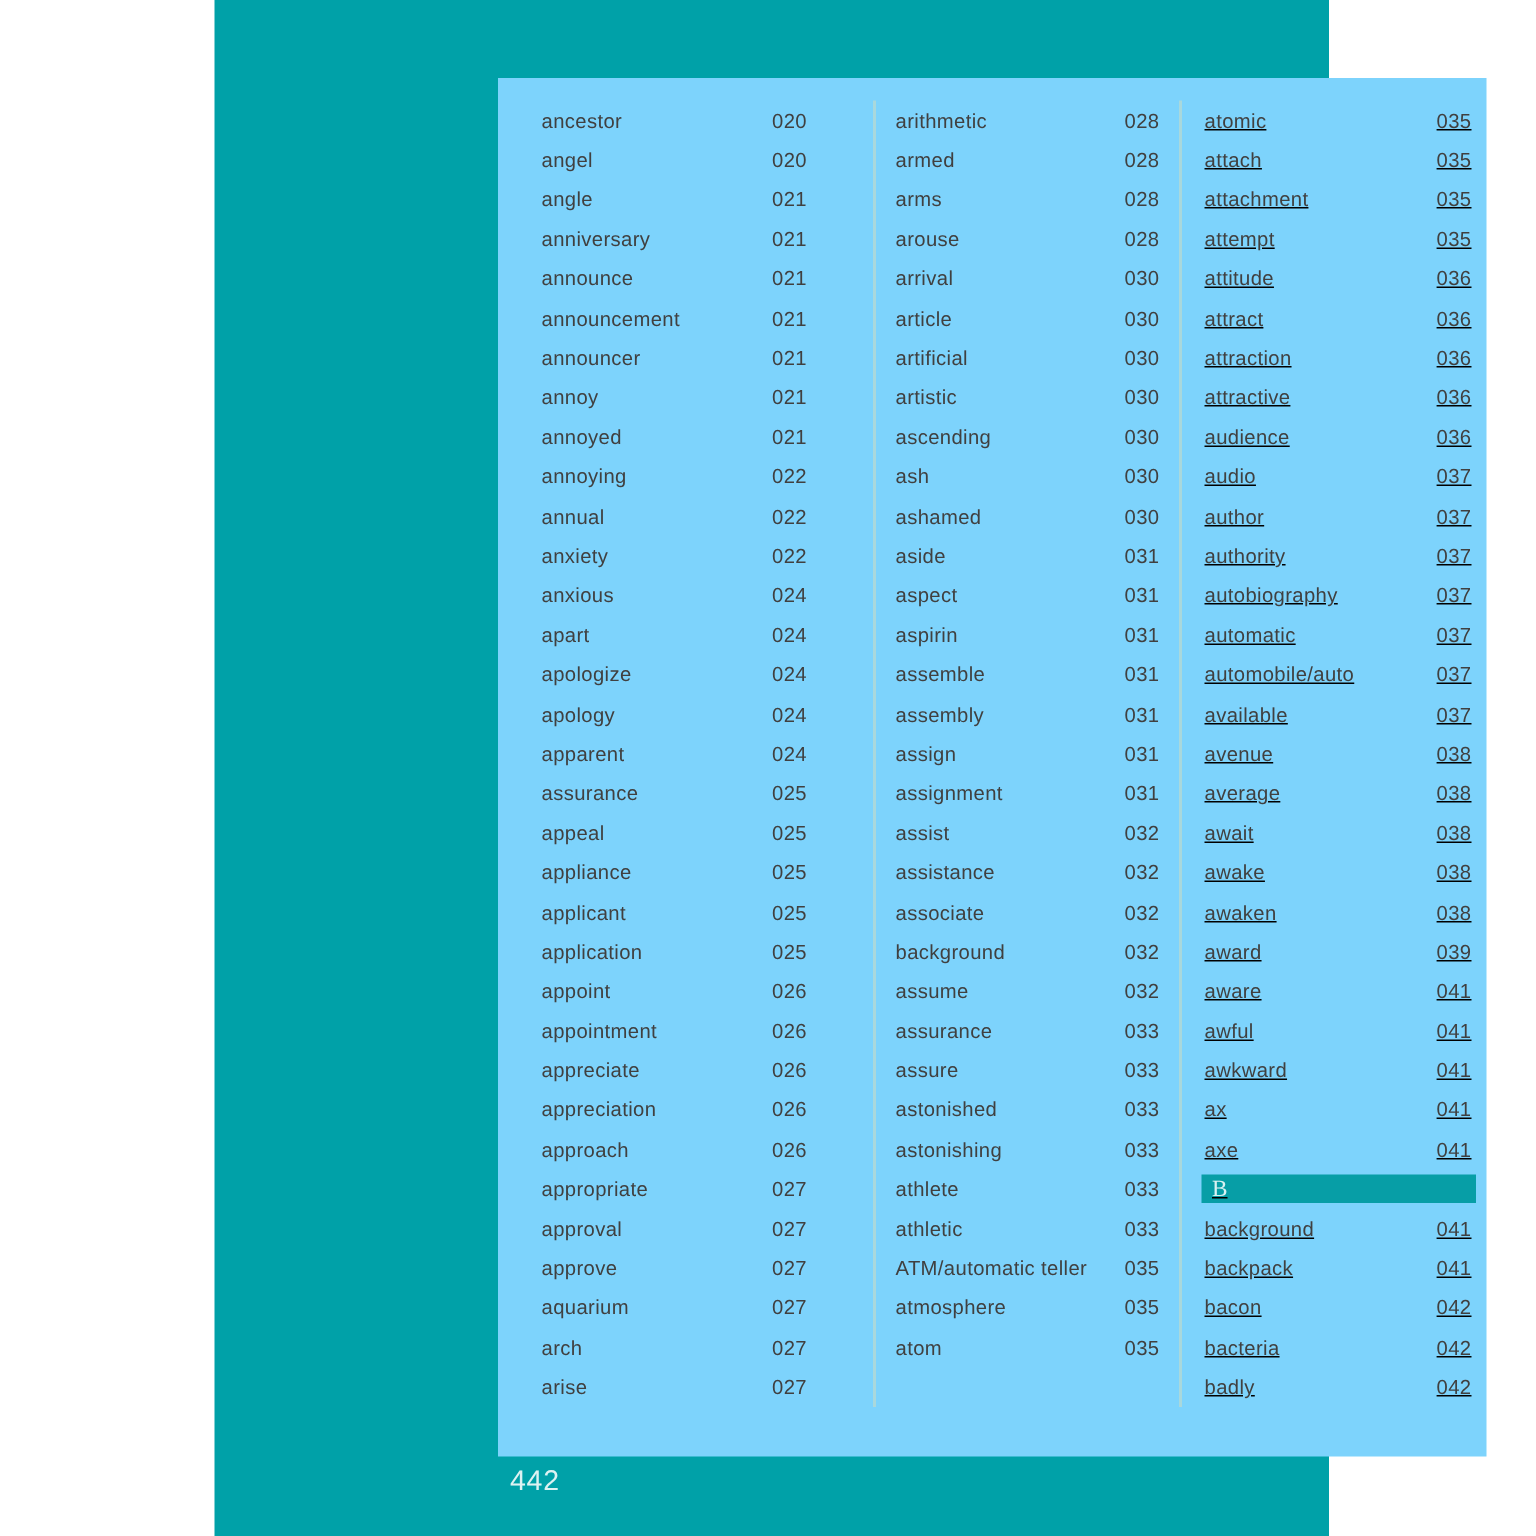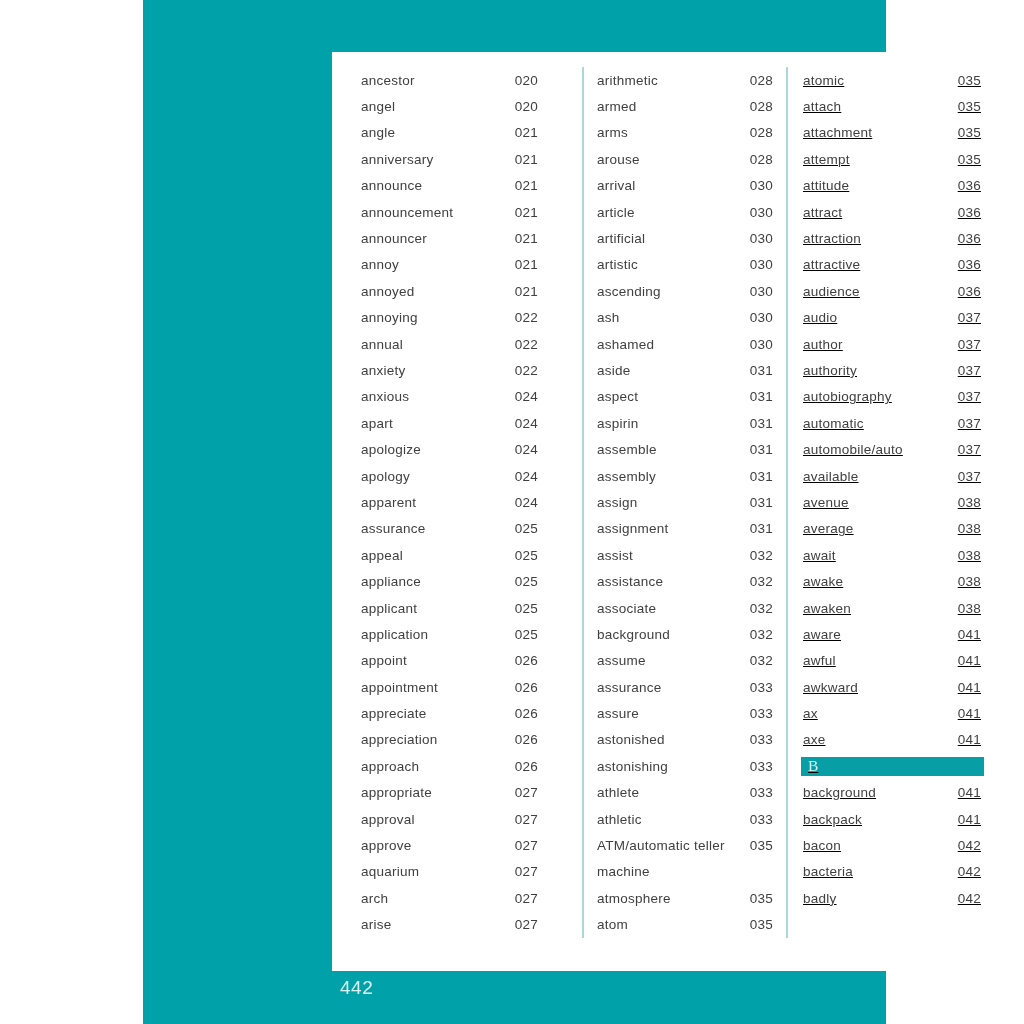--- a/index.html
+++ b/index.html
@@ -13,21 +13,21 @@
   .teal-mat {
     position: absolute;
     left: 143px; top: 0;
     width: 743px; height: 1024px;
     background: #00a1a8;
   }
   .paper {
     position: absolute;
     left: 189px; top: 52px;
     width: 659px; height: 919px;
-    background: #ffffff;
+    background: #7dd3fc;
   }
   .columns {
     display: flex;
     padding: 15px 0 0 29px;
     box-sizing: border-box;
   }
   .col { box-sizing: border-box; }
   .col-1 { width: 191px; padding-right: 14px; }
   .col-2 { width: 204px; padding-left: 13px; padding-right: 13px; border-left: 2px solid #a9d8dc; margin-left: 30px; }
   .col-3 { width: 195px; padding-left: 15px; border-left: 2px solid #a9d8dc; text-decoration: underline; }
@@ -325,24 +325,20 @@
           </div>
           <div class="entry-row">
             <span class="word">athletic</span>
             <span class="pagenum">033</span>
           </div>
           <div class="entry-row">
             <span class="word">ATM/automatic teller</span>
             <span class="pagenum">035</span>
           </div>
           <div class="entry-row">
-            <span class="word">machine</span>
-            <span class="pagenum"></span>
-          </div>
-          <div class="entry-row">
             <span class="word">atmosphere</span>
             <span class="pagenum">035</span>
           </div>
           <div class="entry-row">
             <span class="word">atom</span>
             <span class="pagenum">035</span>
           </div>
         </div>
       <div class="col col-3">
           <div class="entry-row">
@@ -421,20 +417,24 @@
             <span class="word">await</span>
             <span class="pagenum">038</span>
           </div>
           <div class="entry-row">
             <span class="word">awake</span>
             <span class="pagenum">038</span>
           </div>
           <div class="entry-row">
             <span class="word">awaken</span>
             <span class="pagenum">038</span>
+          </div>
+          <div class="entry-row">
+            <span class="word">award</span>
+            <span class="pagenum">039</span>
           </div>
           <div class="entry-row">
             <span class="word">aware</span>
             <span class="pagenum">041</span>
           </div>
           <div class="entry-row">
             <span class="word">awful</span>
             <span class="pagenum">041</span>
           </div>
           <div class="entry-row">

